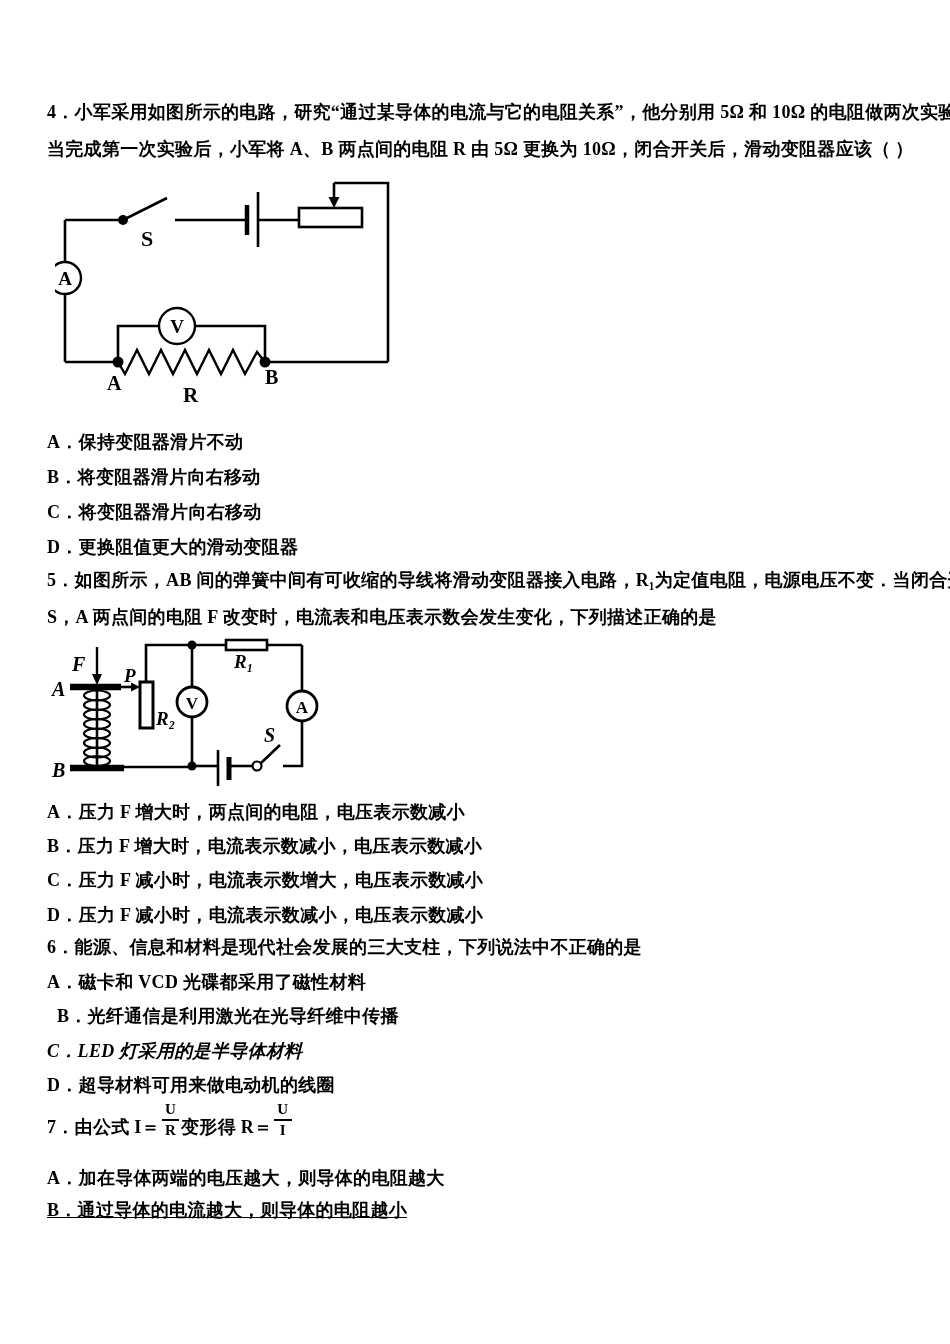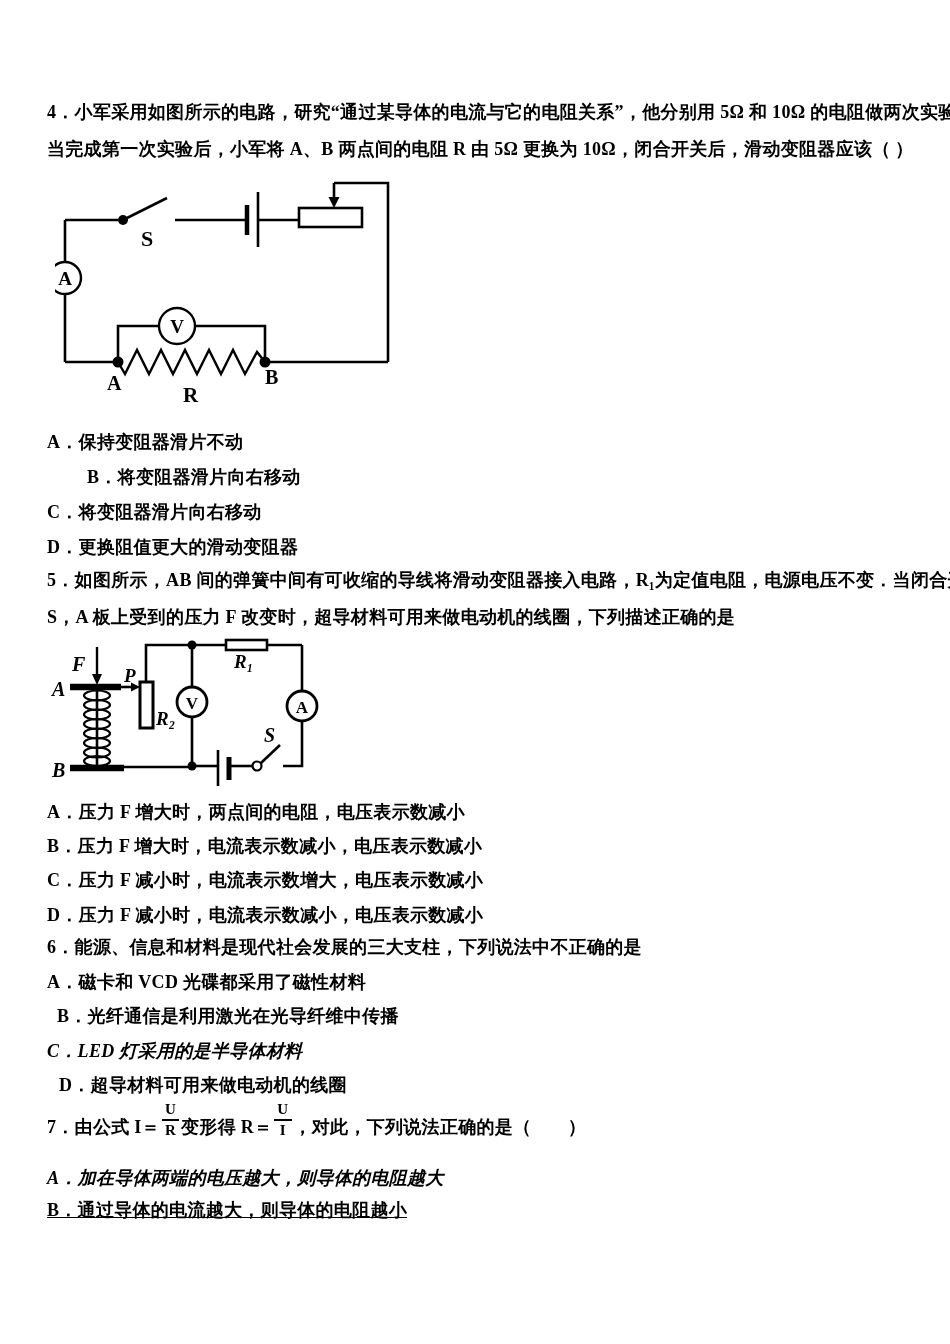--- a/index.html
+++ b/index.html
@@ -104,28 +104,28 @@
       <circle cx="63" cy="184" r="5.5" fill="#000"></circle>
       <circle cx="210" cy="184" r="5.5" fill="#000"></circle>
 
       <text x="86" y="68" font-size="22">S</text>
       <text x="52" y="212" font-size="20">A</text>
       <text x="210" y="206" font-size="20">B</text>
       <text x="128" y="224" font-size="21">R</text>
     </svg>
 
     <div class="tline" style="top:433px;">A．保持变阻器滑片不动</div>
-    <div class="tline" style="top:468px;margin-left:40px;">B．将变阻器滑片向右移动</div>
+    <div class="tline" style="top:468px;">B．将变阻器滑片向右移动</div>
     <div class="tline" style="top:503px;">C．将变阻器滑片向右移动</div>
     <div class="tline" style="top:538px;">D．更换阻值更大的滑动变阻器</div>
   </div>
 
   <div>
     <div class="tline" style="top:571px;">5．如图所示，AB 间的弹簧中间有可收缩的导线将滑动变阻器接入电路，R₁为定值电阻，电源电压不变．当闭合开关</div>
-    <div class="tline" style="top:608px;">S，A 板上受到的压力 F 改变时，超导材料可用来做电动机的线圈，下列描述正确的是</div>
+    <div class="tline" style="top:608px;">S，A 两点间的电阻 F 改变时，电流表和电压表示数会发生变化，下列描述正确的是</div>
 
     <svg style="left:45px;top:638px;" width="295" height="160" viewBox="0 0 295 160">
       <g fill="none" stroke="#000" stroke-width="2.6">
         <path d="M101,44 V7 H257"></path>
         <path d="M257,7 V54"></path>
         <path d="M257,83 V128 H238"></path>
         <path d="M184,128 H208"></path>
         <path d="M173,128 H147"></path>
         <path d="M147,7 V128"></path>
         <path d="M78,129 H147"></path>
@@ -194,34 +194,33 @@
     <div class="tline" style="top:837px;">B．压力 F 增大时，电流表示数减小，电压表示数减小</div>
     <div class="tline" style="top:871px;">C．压力 F 减小时，电流表示数增大，电压表示数减小</div>
     <div class="tline" style="top:906px;">D．压力 F 减小时，电流表示数减小，电压表示数减小</div>
   </div>
 
   <div>
     <div class="tline" style="top:938px;">6．能源、信息和材料是现代社会发展的三大支柱，下列说法中不正确的是</div>
     <div class="tline" style="top:973px;">A．磁卡和 VCD 光碟都采用了磁性材料</div>
     <div class="tline" style="top:1007px;margin-left:10px;">B．光纤通信是利用激光在光导纤维中传播</div>
     <div class="tline" style="top:1042px;font-style:italic;">C．LED 灯采用的是半导体材料</div>
-    <div class="tline" style="top:1076px;margin-left:12px;">D．超导材料可用来做电动机的线圈</div>
+    <div class="tline" style="top:1076px;">D．超导材料可用来做电动机的线圈</div>
   </div>
 
   <div>
     <div class="q7line">
       <span class="txt">7．由公式 I＝</span>
       <span class="frac">
         <span class="num">U</span>
         <span class="den">R</span>
       </span>
       <span class="txt">变形得 R＝</span>
       <span class="frac">
         <span class="num">U</span>
         <span class="den">I</span>
       </span>
-      <span class="txt">，对此，下列说法正确的是（　　）</span>
     </div>
-    <div class="tline" style="top:1169px;font-style:italic;">A．加在导体两端的电压越大，则导体的电阻越大</div>
+    <div class="tline" style="top:1169px;">A．加在导体两端的电压越大，则导体的电阻越大</div>
     <div class="tline" style="top:1201px;text-decoration:underline;">B．通过导体的电流越大，则导体的电阻越小</div>
   </div>
 
 </div>
 
 </body></html>

